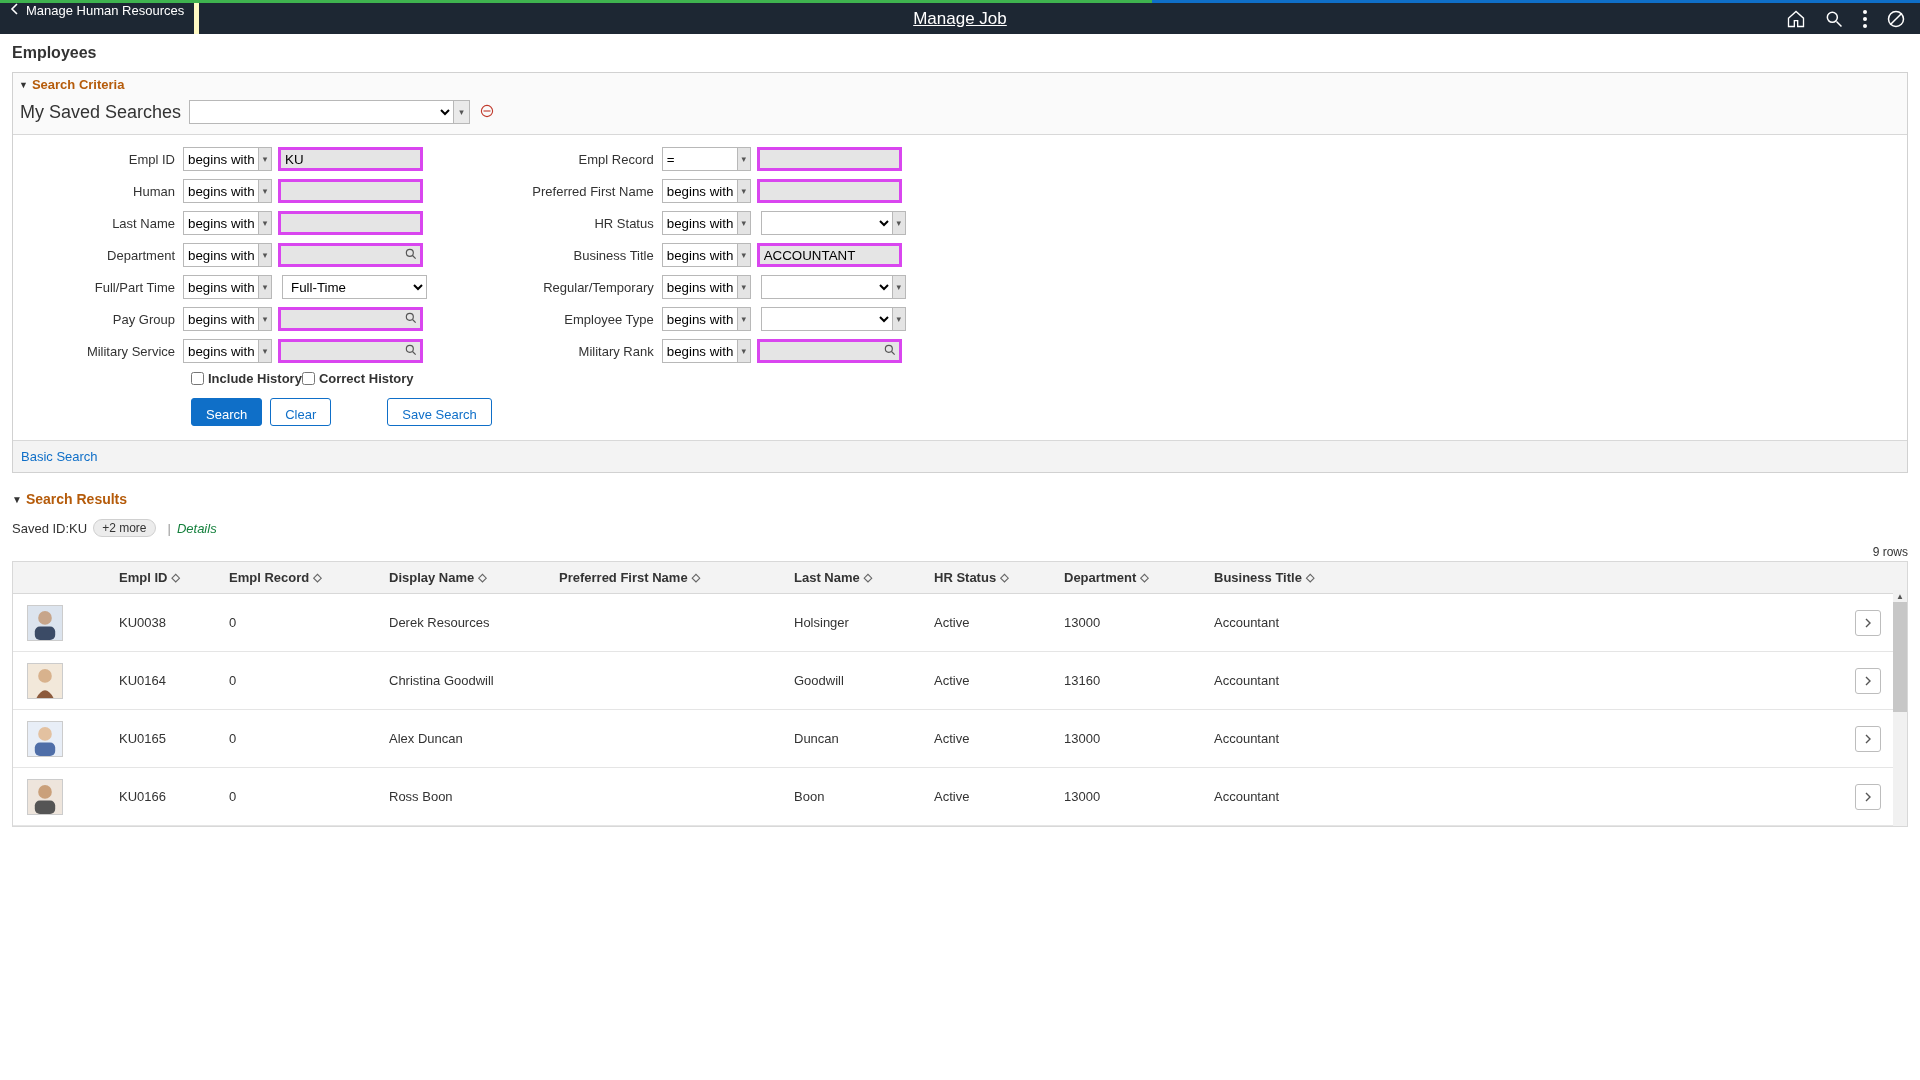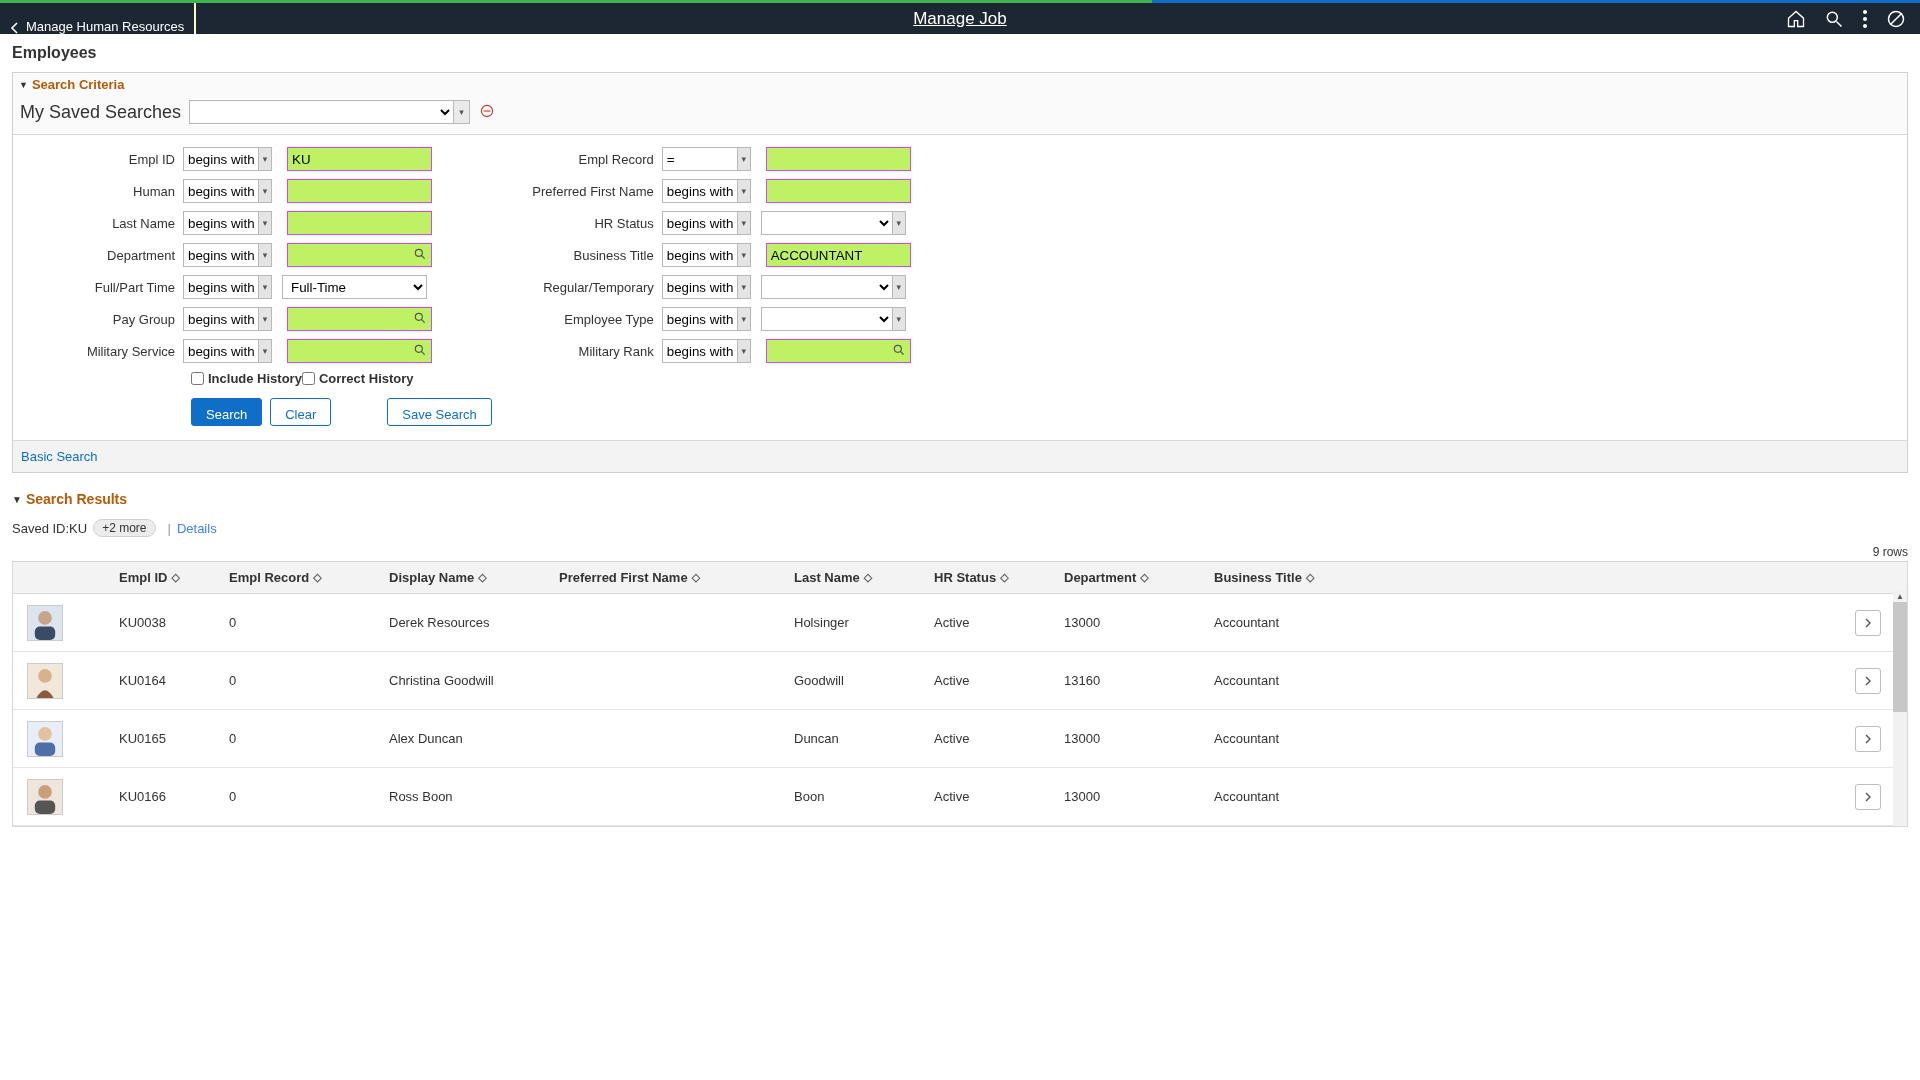--- a/index.html
+++ b/index.html
@@ -1,20 +1,20 @@
 <!DOCTYPE html>
 <html><head>
 <meta charset="utf-8">
 <style>
   * { box-sizing: border-box; margin: 0; padding: 0; font-family: Arial, Helvetica, sans-serif; }
   body { font-size: 13px; color: #333; background: #fff; }
 
   .accent-bar { height: 3px; background: linear-gradient(to right, #3fb34f 0%, #3fb34f 60%, #0f6fc8 60%, #0f6fc8 100%); }
   .top-header { background: #1d2733; color: #fff; height: 31px; display: flex; align-items: center; position: relative; }
-  .top-header .back-nav { display: flex; align-items: flex-end; padding: 0 10px; height: 100%; border-right: 2px solid #fef9c3; cursor: pointer; }
+  .top-header .back-nav { display: flex; align-items: flex-start; padding: 0 10px; height: 100%; border-right: 5px solid #fef9c3; cursor: pointer; }
   .top-header .back-nav svg { margin-right: 6px; }
   .top-header .title { position: absolute; left: 50%; transform: translateX(-50%); font-size: 17px; font-weight: 400; text-decoration: underline;}
   .top-header .right-icons { margin-left: auto; display: flex; align-items: center; gap: 18px; padding-right: 14px; }
   .right-icons .icon-btn { cursor: pointer; display:flex; align-items:center; }
 
   .page-title { font-size: 16px; font-weight: bold; padding: 10px 12px; }
 
   .panel { border: 1px solid #d1d1d1; margin: 0 12px; background: #fafafa; }
   .panel-header { display: flex; align-items: center; padding: 4px 6px; font-size: 13px; color: #b55b0a; font-weight: bold; }
   .panel-header .arrow { margin-right: 4px; font-size: 9px; color:#333;}
@@ -25,21 +25,21 @@
   .saved-row .remove-icon { margin-left: 10px; cursor:pointer; }
 
   .criteria-body { display: flex; border-top: 1px solid #d8d8d8; padding: 12px 0 14px; background:#fff; }
   .col { flex: 0 0 auto; }
   .field-row { display: flex; align-items: center; margin-bottom: 8px; }
   .field-row .lbl { width: 170px; text-align: right; padding-right: 8px; font-size: 13px; }
   .col2 .field-row .lbl { width: 170px; }
   .op-wrap {display:flex;}
   .op-select { width: 75px; height: 24px; border:1px solid #b8b8b8; background:#fff; border-right:none; padding-left:4px;}
   .op-btn { width:14px; height:24px; border:1px solid #b8b8b8; background:#e4e4e4; display:flex;align-items:center;justify-content:center;font-size:9px;color:#555;}
-  .txt { width: 145px; height: 24px; border:1px solid #d946ef; background:#bef264; margin-left: 15px; padding: 2px 4px; }
+  .txt { width: 145px; height: 24px; border:3px solid #d946ef; background:#e5e5e5; margin-left: 6px; padding: 2px 4px; }
   .txt.lookup { padding-right: 22px; }
   .input-wrap { position:relative; }
   .input-wrap .lookup-icon { position:absolute; right:5px; top:4px; cursor:pointer; color:#666;}
   .col2 .txt, .col2 .sel-wide { width: 145px; }
   .sel-wide { height:24px; border:1px solid #b8b8b8; background:#fff; margin-left:10px; padding-left:4px; }
   .col2 .sel-wrap {display:flex; margin-left:10px;}
   .col2 .sel-wide { margin-left:0; width:131px; border-right:none;}
 
   .check-row { display:flex; align-items:center; margin: 6px 0 12px 178px; gap: 0; font-size:13px;}
   .check-row label { display:flex; align-items:center; gap:4px; font-weight:bold; }
@@ -49,21 +49,21 @@
   .btn-secondary { background:#fff; border:1px solid #0f6fc8; color:#0f6fc8; }
   .panel-footer { background:#f3f3f3; border-top:1px solid #d8d8d8; padding: 8px 8px; }
   .panel-footer a { color:#0f6fc8; text-decoration:none; font-size:13px; }
 
   .results-area { margin: 18px 12px 0; }
   .results-header { display:flex; align-items:center; color:#b55b0a; font-weight:bold; font-size:14px;}
   .results-header .arrow { margin-right:4px; font-size:10px; color:#333;}
   .filter-summary { margin: 12px 0 8px; font-size:13px; display:flex; align-items:center;}
   .filter-summary .chip { background:#ececec; border:1px solid #d0d0d0; border-radius:10px; padding:1px 8px; margin:0 6px; font-size:12px;}
   .filter-summary .sep { color:#999; margin: 0 6px;}
-  .filter-summary a { color:#3b82f6; text-decoration:none; }
+  .filter-summary a { color:#15803d; text-decoration:none;font-style:italic; }
   .rows-count { text-align:right; font-size:12px; color:#333; margin-bottom:2px;}
 
   .grid-container { border:1px solid #d8d8d8; position:relative; }
   .grid-header { display:flex; background:#f3f3f3; border-bottom:1px solid #d8d8d8; padding: 8px 0; font-weight:bold; font-size:13px;}
   .gcell { padding: 0 6px; display:flex; align-items:center;}
   .sort-ind { margin-left:4px; font-size:11px; color:#666;}
   .c-photo { width: 100px; }
   .c-emplid { width: 110px;}
   .c-rec { width: 160px;}
   .c-disp { width: 170px;}

